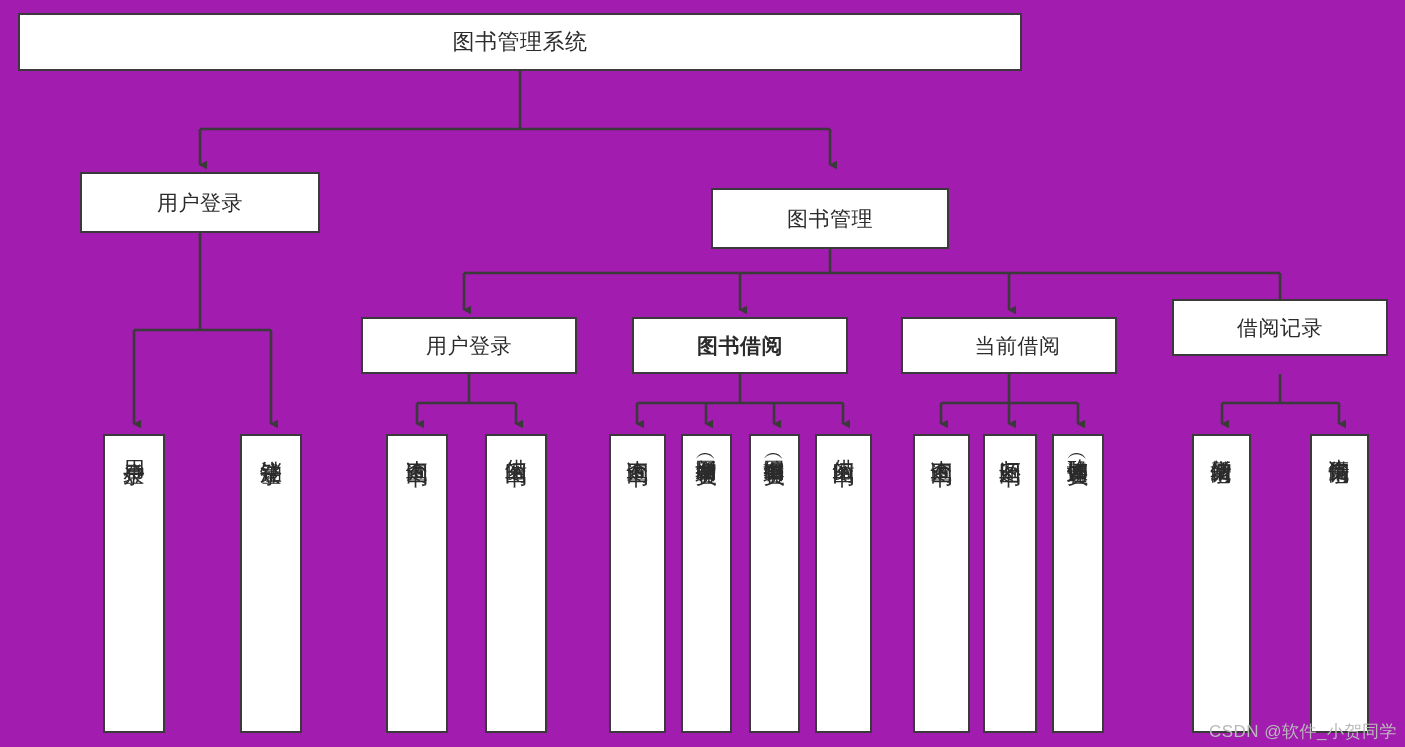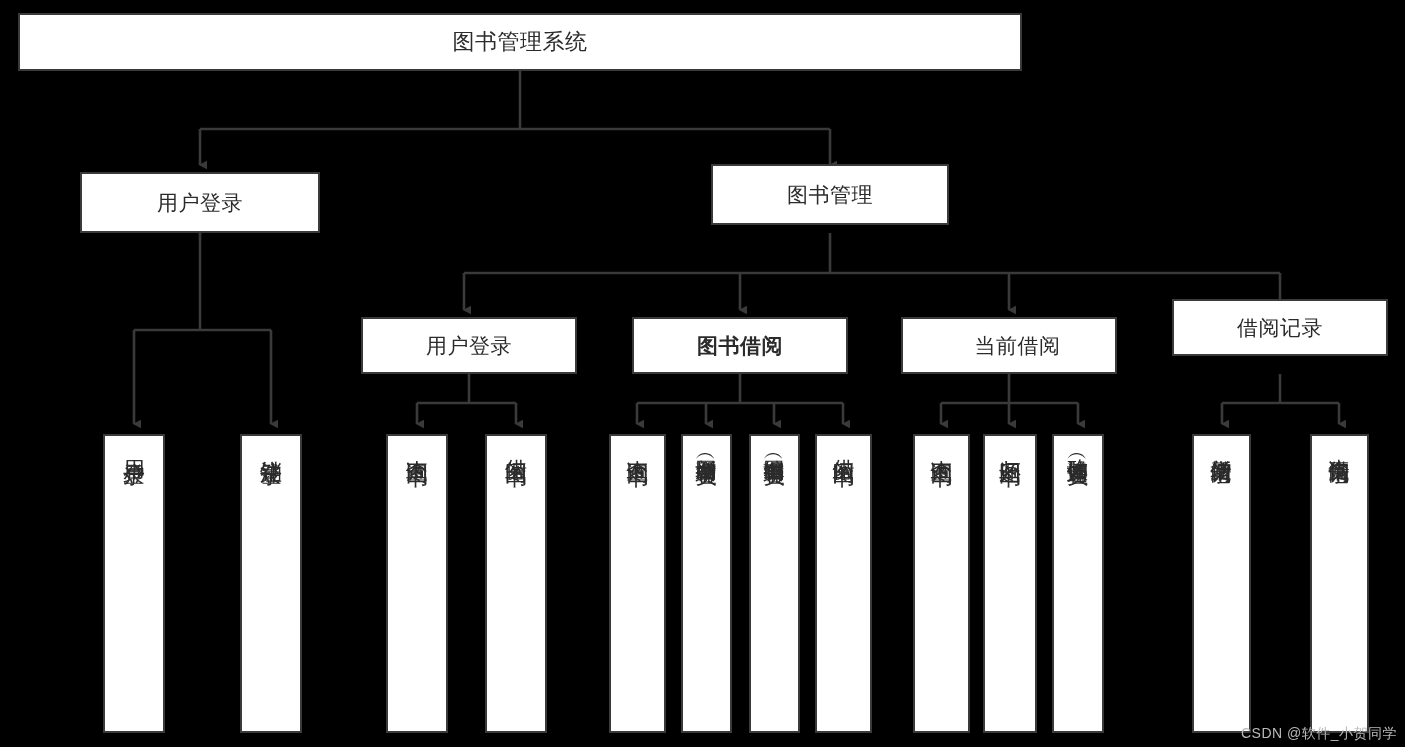--- a/index.html
+++ b/index.html
@@ -8,21 +8,21 @@
     padding: 0;
     background: #ffffff;
   }
   body {
     font-family: "Liberation Sans", "DejaVu Sans", sans-serif;
   }
   #diagram-root {
     position: relative;
     width: 1405px;
     height: 747px;
-    background: #000000;
+    background: #a21caf;
     overflow: hidden;
   }
   #edges-layer {
     position: absolute;
     left: 0;
     top: 0;
     width: 1405px;
     height: 747px;
     pointer-events: none;
   }
@@ -66,21 +66,21 @@
     white-space: nowrap;
   }
   .node.vert.narrow .node-label {
     font-size: 21px;
     letter-spacing: 1px;
   }
   #watermark {
     position: absolute;
     right: 8px;
     bottom: 4px;
-    font-size: 14px;
+    font-size: 17px;
     color: #b9b9b9;
     letter-spacing: 0.5px;
     white-space: nowrap;
     user-select: none;
   }
 </style>
 </head>
 <body>
 
 <div id="diagram-root">
@@ -137,21 +137,21 @@
     </g>
   </svg>
 
   <div class="node horiz root" style="left:18px; top:13px; width:1004px; height:58px;">
     <span class="node-label">图书管理系统</span>
   </div>
 
   <div class="node horiz" style="left:80px; top:172px; width:240px; height:61px;">
     <span class="node-label">用户登录</span>
   </div>
-  <div class="node horiz" style="left:711px; top:164px; width:238px; height:61px;">
+  <div class="node horiz" style="left:711px; top:188px; width:238px; height:61px;">
     <span class="node-label">图书管理</span>
   </div>
 
   <div class="node horiz" style="left:361px; top:317px; width:216px; height:57px;">
     <span class="node-label">用户登录</span>
   </div>
   <div class="node horiz" style="left:632px; top:317px; width:216px; height:57px;font-weight:bold;">
     <span class="node-label">图书借阅</span>
   </div>
   <div class="node horiz" style="left:901px; top:317px; width:216px; height:57px;padding-left:17px;">

